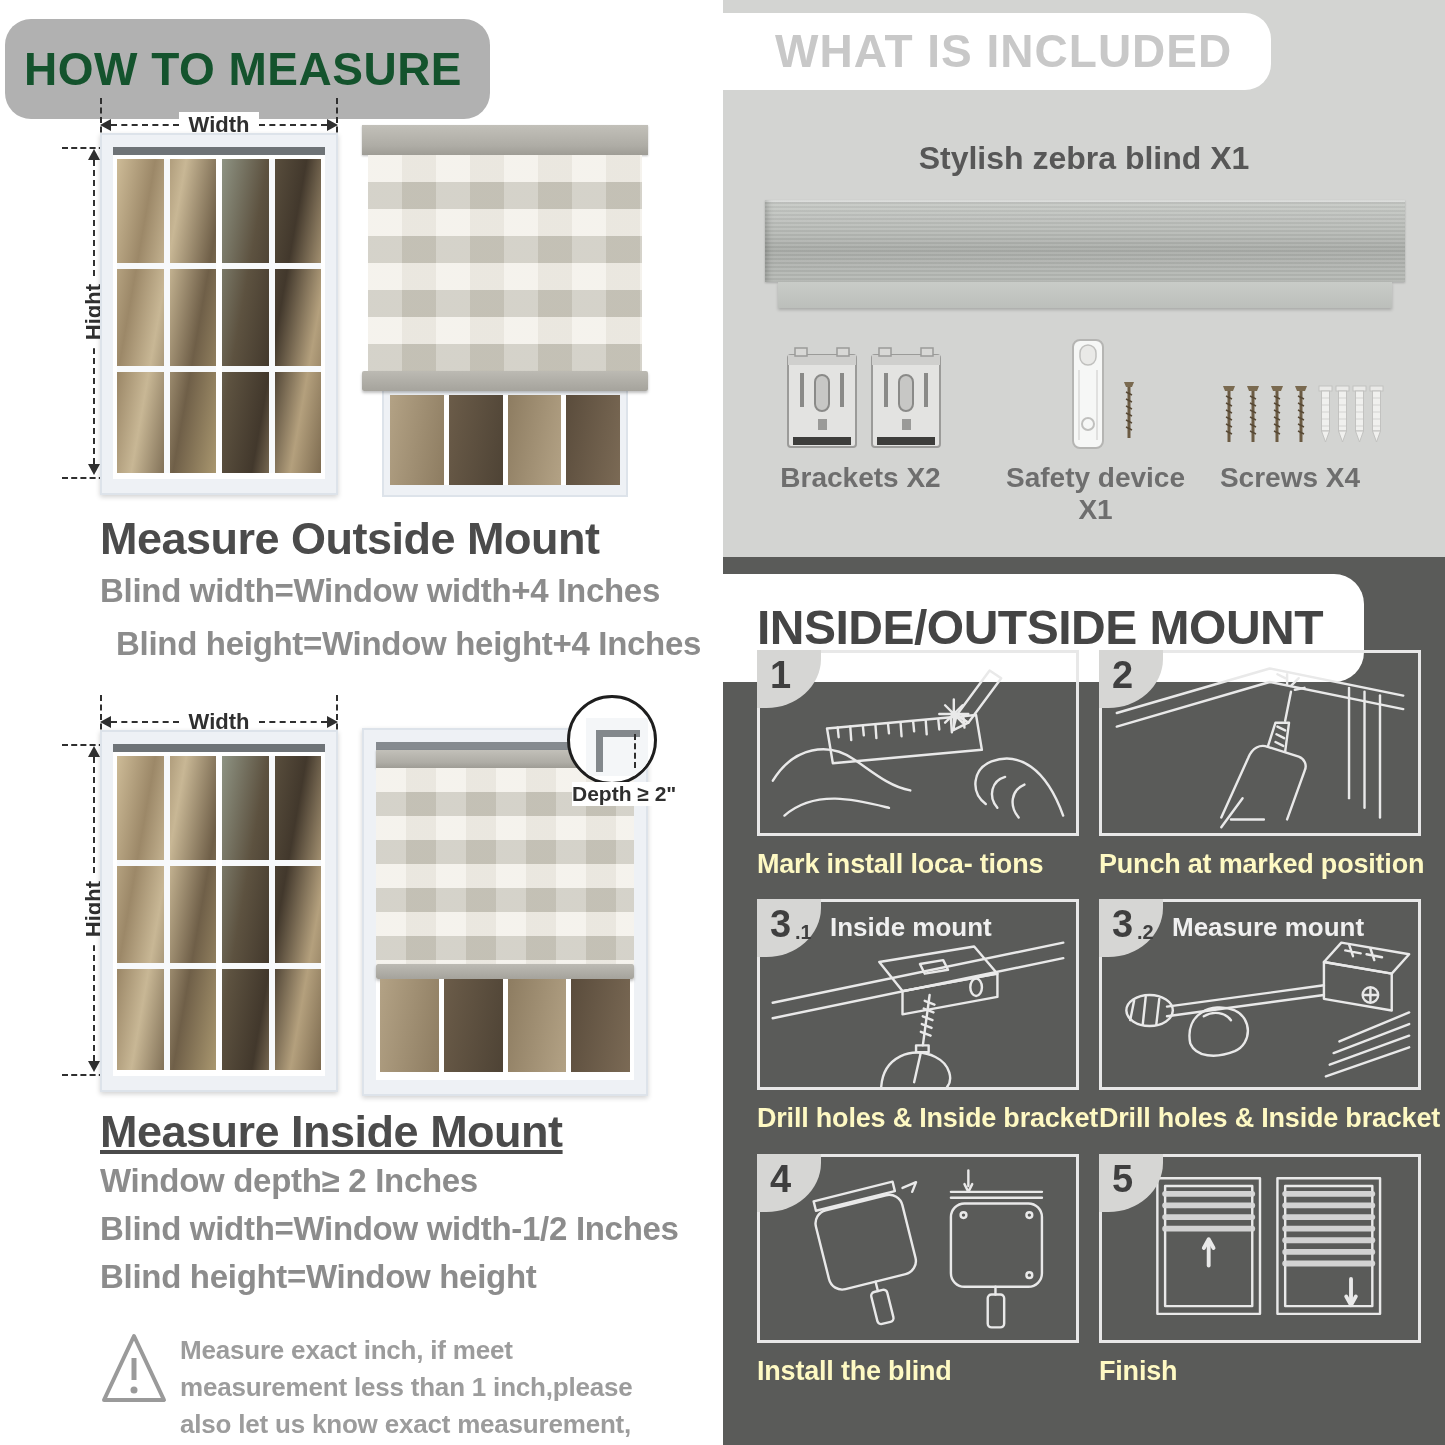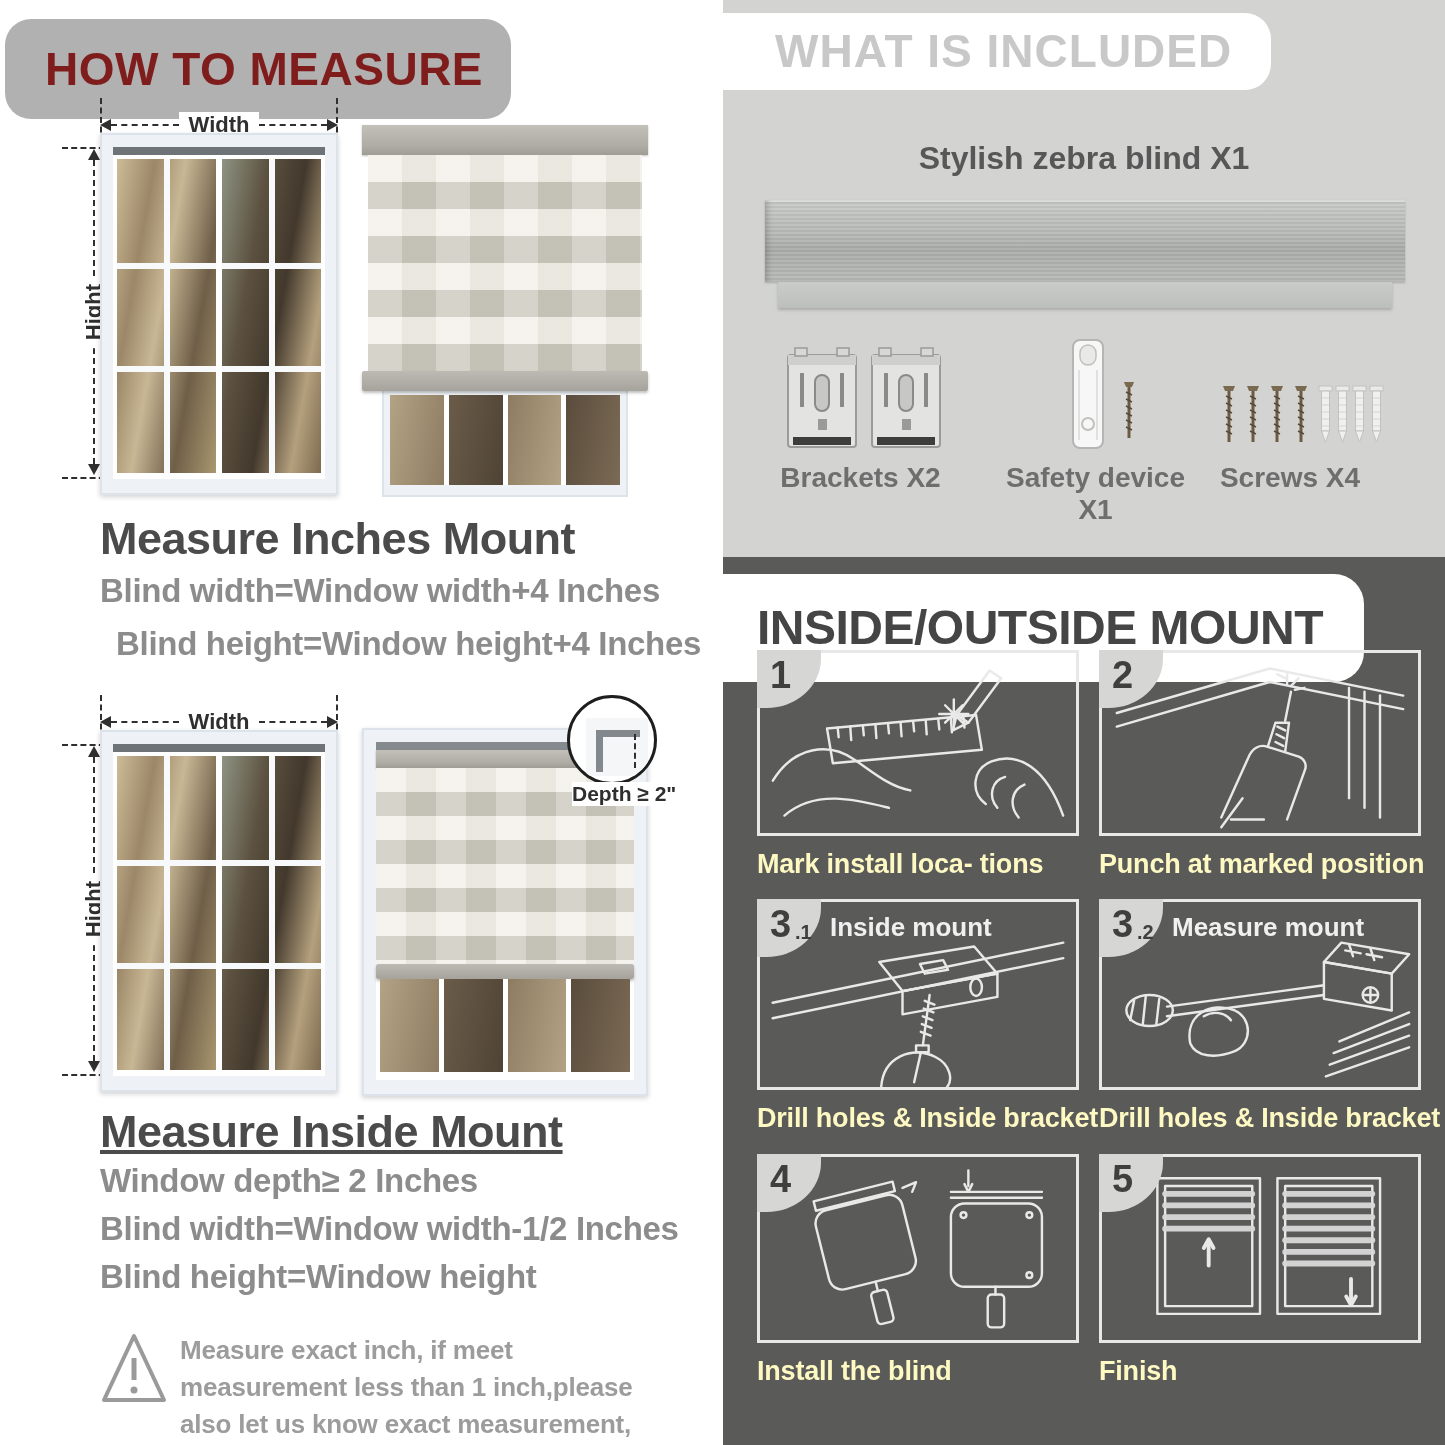--- a/index.html
+++ b/index.html
@@ -2,21 +2,21 @@
 <html><head>
 <meta charset="utf-8">
 <style>
   html,body{margin:0;padding:0;background:#fff;}
   #canvas{position:relative;width:1445px;height:1445px;background:#ffffff;overflow:hidden;
           font-family:"Liberation Sans",sans-serif;}
   .abs{position:absolute;}
 
   
   .how-header{left:5px;top:19px;width:466px;height:100px;background:#b1b1b1;border-radius:26px;
-              color:#7f1d1d;font-weight:bold;font-size:46px;line-height:100px;padding-left:40px;letter-spacing:.5px;}
+              color:#14532d;font-weight:bold;font-size:46px;line-height:100px;padding-left:19px;letter-spacing:.5px;}
 
   .sec-heading{font-weight:bold;font-size:45px;color:#4b4b4b;letter-spacing:-.5px;}
   .sec-line{font-weight:bold;font-size:33px;color:#8c8c8c;letter-spacing:-.3px;}
 
   
   .window{background:#eef1f5;box-shadow:0 2px 5px rgba(0,0,0,.18), inset 0 0 0 2px #dde3ea;}
   .win-inner{position:absolute;left:13px;right:13px;top:14px;bottom:16px;background:#fff;}
   .win-top-shadow{position:absolute;left:0;right:0;top:0;height:8px;background:#6e7377;}
   .doors{position:absolute;left:4px;right:4px;top:12px;bottom:6px;display:flex;gap:6px;}
   .door{flex:1;position:relative;overflow:hidden;}
@@ -136,21 +136,21 @@
         <div style="background:linear-gradient(100deg,#6b5c49,#4e4335);"></div>
         <div style="background:linear-gradient(100deg,#8d7c61,#b3a285);"></div>
         <div style="background:linear-gradient(100deg,#5a4c3c,#7b6a55);"></div>
       </div>
     </div>
     <div class="abs cassette" style="left:0;right:0;top:0;height:30px;"></div>
     <div class="abs stripes" style="left:6px;right:6px;top:30px;height:216px;"></div>
     <div class="abs botrail" style="left:0;right:0;top:246px;height:20px;"></div>
   </div>
 
-  <div class="abs sec-heading" style="left:100px;top:513px;">Measure Inches Mount</div>
+  <div class="abs sec-heading" style="left:100px;top:513px;">Measure Outside Mount</div>
   <div class="abs sec-line" style="left:100px;top:572px;">Blind width=Window width+4 Inches</div>
   <div class="abs sec-line" style="left:116px;top:625px;">Blind height=Window height+4 Inches</div>
 
   <div class="abs h-arrow" style="left:100px;top:709px;width:238px;">
     <span class="ah-l"></span>
     <span class="line"></span>
     <span class="lbl">Width</span>
     <span class="line"></span>
     <span class="ah-r"></span>
   </div>

